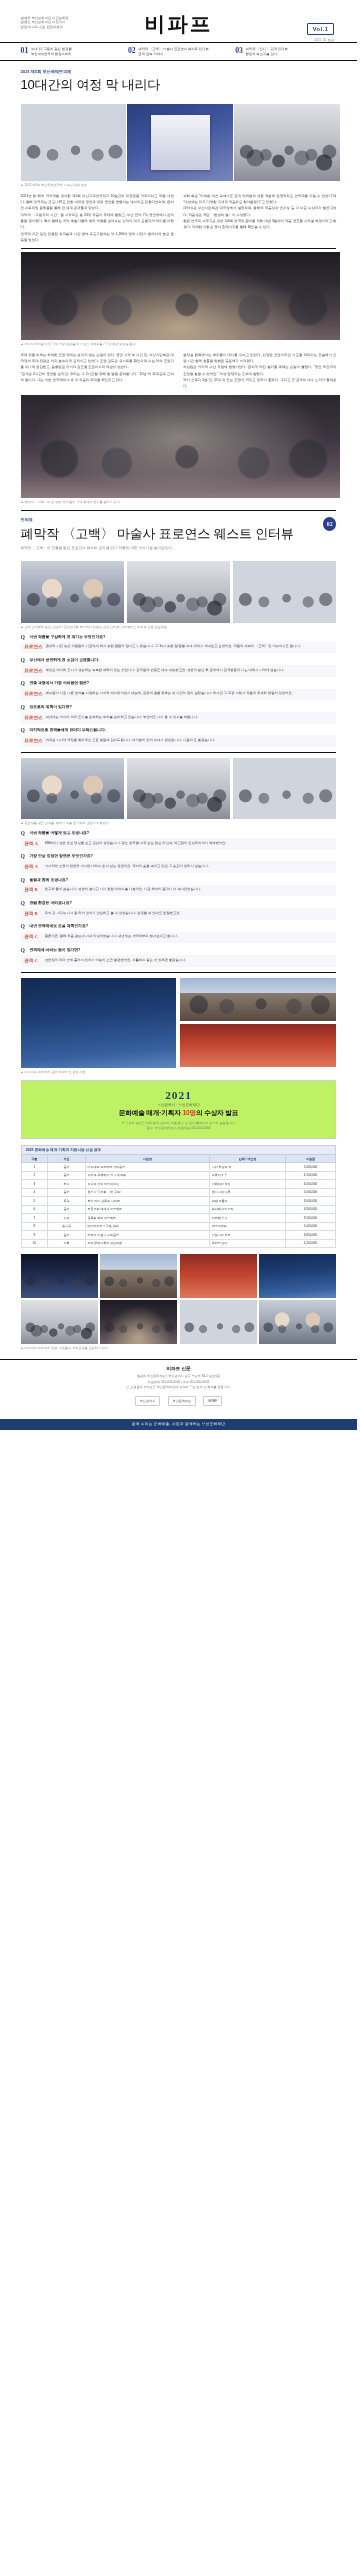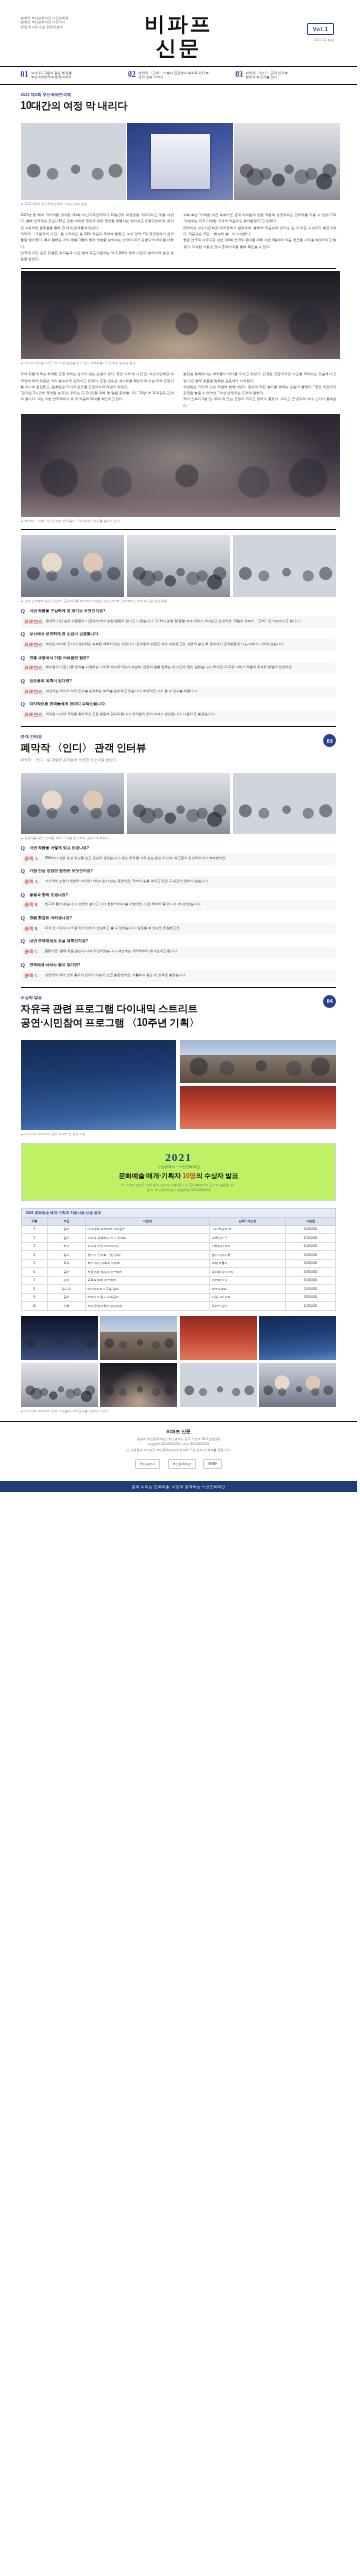--- a/index.html
+++ b/index.html
@@ -100,22 +100,22 @@
     padding: 7.2px 0 4.1px 0;
     position: relative;
   }
   .sec-kicker {
     font-size: 4.1px;
     color: #2b3f8f;
     font-weight: bold;
     margin-bottom: 2.1px;
   }
   .sec-title {
-    font-size: 10px;
-    font-weight: bold;
+    font-size: 13px;
+    font-weight: normal;
     color: #111;
     line-height: 1.45;
     letter-spacing: -0.2px;
   }
   .sec-sub {
     font-size: 3.6px;
     color: #777;
     margin-top: 2.6px;
     line-height: 1.5;
   }
@@ -382,21 +382,20 @@
 <div class="page">
 
   <div class="masthead">
     <div class="issuer" style="white-space:pre-line;">발행처 부산문화재단 시민문화팀
 발행인 부산문화재단 대표이사
 편집 비파프 신문 편집위원회</div>
     <div class="volume">Vol.1</div>
     <div class="issue-date">2021. 12. 발행</div>
     <div class="title">
       <span>비파프</span>
-      <span class="l2">신문</span>
     </div>
   </div>
 
   <div class="tocbar">
     <div class="toc-item">
       <span class="toc-num">01</span>
       <span class="toc-text" style="white-space:pre-line;">무대 뒤, 그들의 같은 현장을
 부산국제연극제 현장스케치</span>
     </div>
     <div class="toc-item">
@@ -455,20 +454,26 @@
         <div class="body-text">막이 오르기 5분 전, 무대 뒤 모든 조명이 꺼지고 정적이 흘렀다. 그리고 곧 관객의 박수 소리가 들려왔다.</div>
       </div>
     </div>
 
     <div class="photo ph-theatre ppl" style="width:319px;height:103px;margin-top:5.2px;"></div>
     <div class="photo-caption">▲ 폐막작 〈고백〉의 한 장면. 배우들이 무대 위에서 연기를 펼치고 있다.</div>
     <div class="thin-rule"></div>
   </div>
 
   <div class="section">
+    <div class="sec-head">
+      <div class="sec-badge">02</div>
+      <div class="sec-kicker">인터뷰</div>
+      <div class="sec-title">폐막작 〈고백〉 마술사 표로연스 웨스트 인터뷰</div>
+      <div class="sec-sub">폐막작 〈고백〉의 연출을 맡은 표로연스 웨스트 감독을 만나 작품에 대한 이야기를 들어보았다.</div>
+    </div>
 
     <div class="gallery" style="grid-template-columns:repeat(3,1fr);">
       <div class="photo ph-interview ppl" style="height:62px;"></div>
       <div class="photo ph-crowd ppl" style="height:62px;"></div>
       <div class="photo ph-lobby ppl" style="height:62px;"></div>
     </div>
     <div class="photo-caption">▲ 관객 인터뷰에 응한 관람객 / 공연장 1층 로비에서 진행된 현장 인터뷰, 인터뷰어는 비파프 신문 편집위원</div>
 
     <div class="qa-block">
       <div class="qa-row">
@@ -519,26 +524,20 @@
         <div class="qa-a">
           <span class="mark-a">표로연스</span>
           <span class="qa-atext">어려운 시기에 극장을 찾아주신 모든 분들께 감사드립니다. 여러분이 있어 무대가 완성됩니다. 다음에 또 뵙겠습니다.</span>
         </div>
       </div>
     </div>
     <div class="thin-rule"></div>
   </div>
 
   <div class="section">
-    <div class="sec-head">
-      <div class="sec-badge">03</div>
-      <div class="sec-kicker">관객 인터뷰</div>
-      <div class="sec-title">폐막작 〈인디〉 관객 인터뷰</div>
-      <div class="sec-sub">폐막작 〈인디〉를 관람한 관객들의 생생한 목소리를 담았다.</div>
-    </div>
 
     <div class="gallery" style="grid-template-columns:repeat(3,1fr);">
       <div class="photo ph-interview ppl" style="height:61px;"></div>
       <div class="photo ph-crowd ppl" style="height:61px;"></div>
       <div class="photo ph-lobby ppl" style="height:61px;"></div>
     </div>
     <div class="photo-caption">▲ 공연장을 찾은 관객들. 방역 수칙을 준수하며 관람이 이뤄졌다.</div>
 
     <div class="qa-block">
       <div class="qa-row">
@@ -599,26 +598,20 @@
         <div class="qa-a">
           <span class="mark-a">관객 C</span>
           <span class="qa-atext">공연장이 여러 곳에 흩어져 있어서 이동이 조금 불편했어요. 셔틀버스 같은 게 있으면 좋겠습니다.</span>
         </div>
       </div>
     </div>
     <div class="thin-rule"></div>
   </div>
 
   <div class="section">
-    <div class="sec-head">
-      <div class="sec-badge">04</div>
-      <div class="sec-kicker">수상작 발표</div>
-      <div class="sec-title" style="white-space:pre-line;">자유극 관련 프로그램 다이내믹 스트리트
-공연·시민참여 프로그램 〈10주년 기획〉</div>
-    </div>
 
     <div class="poster-row">
       <div class="photo ph-poster-big poster-main"></div>
       <div class="poster-side">
         <div class="photo ph-street ppl"></div>
         <div class="photo ph-red"></div>
       </div>
     </div>
     <div class="photo-caption">▲ 다이내믹 스트리트 공연 포스터 및 현장 사진</div>
 

